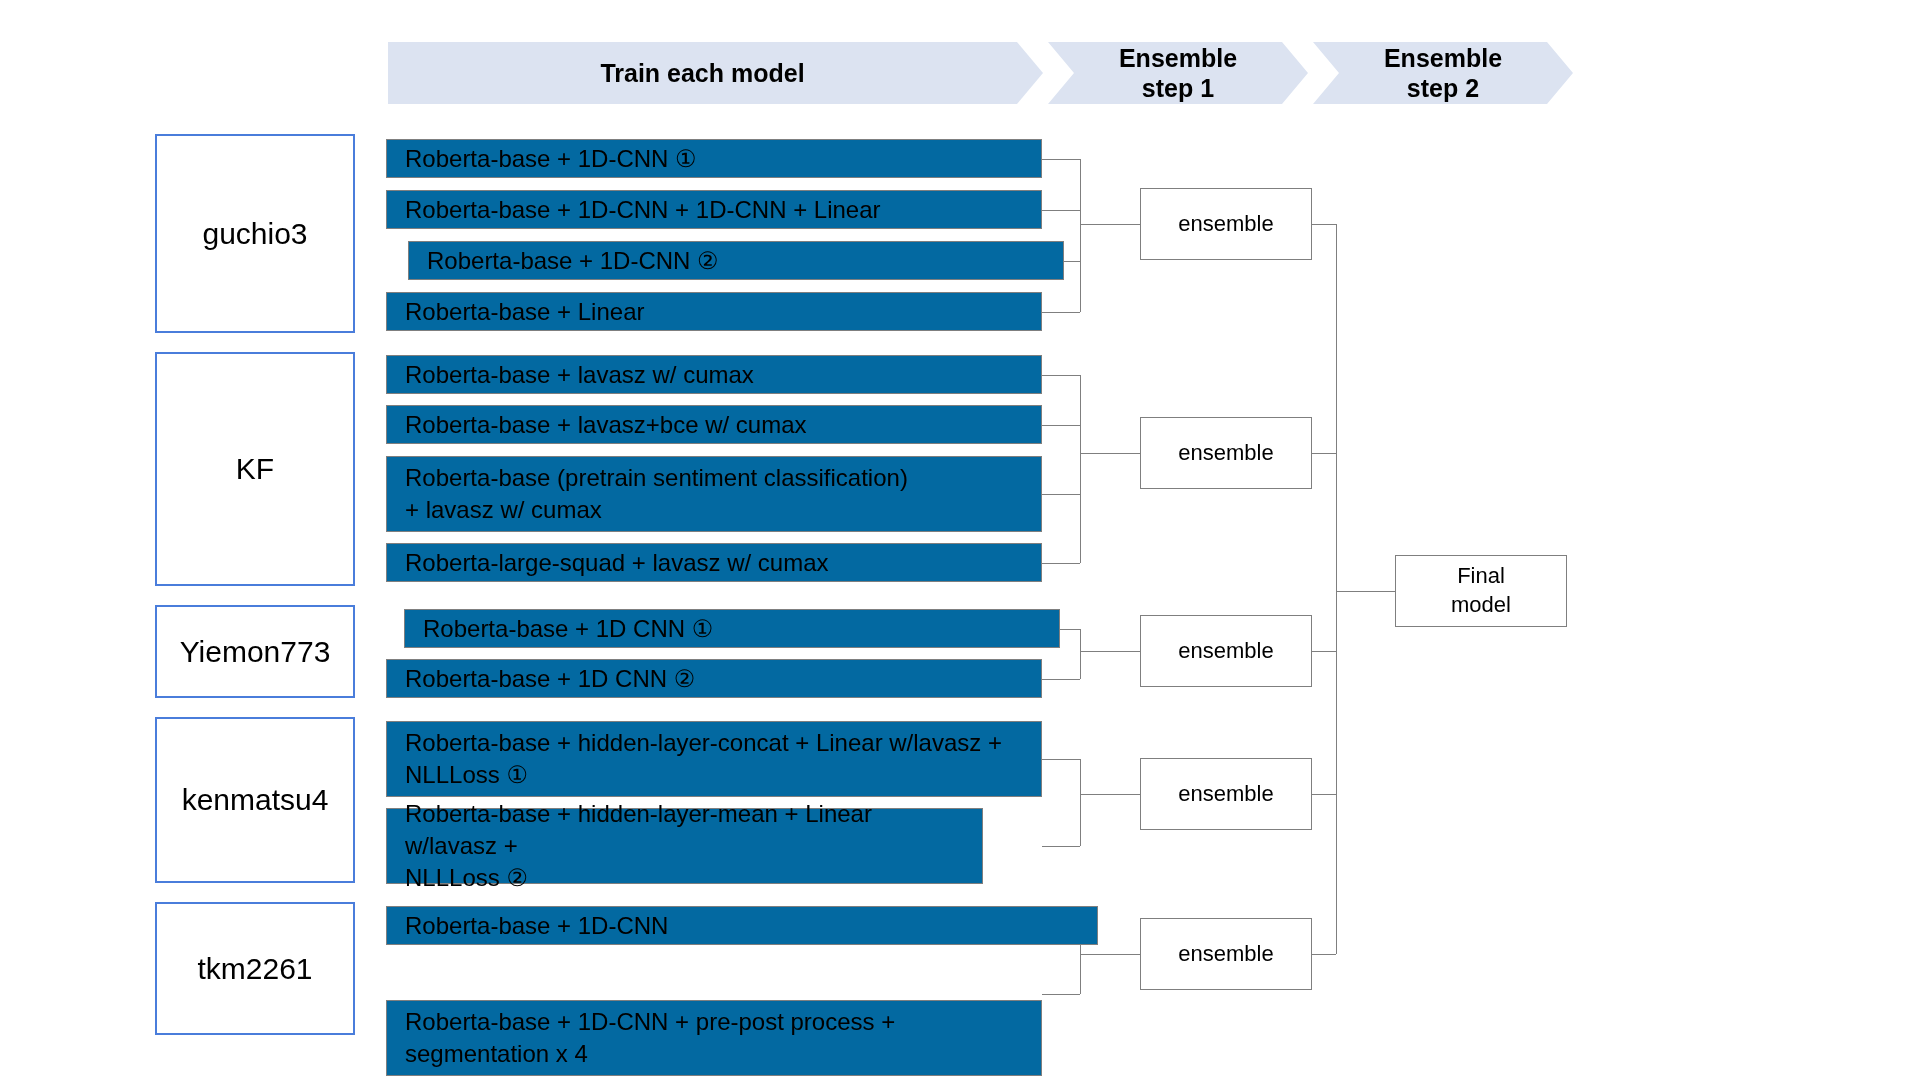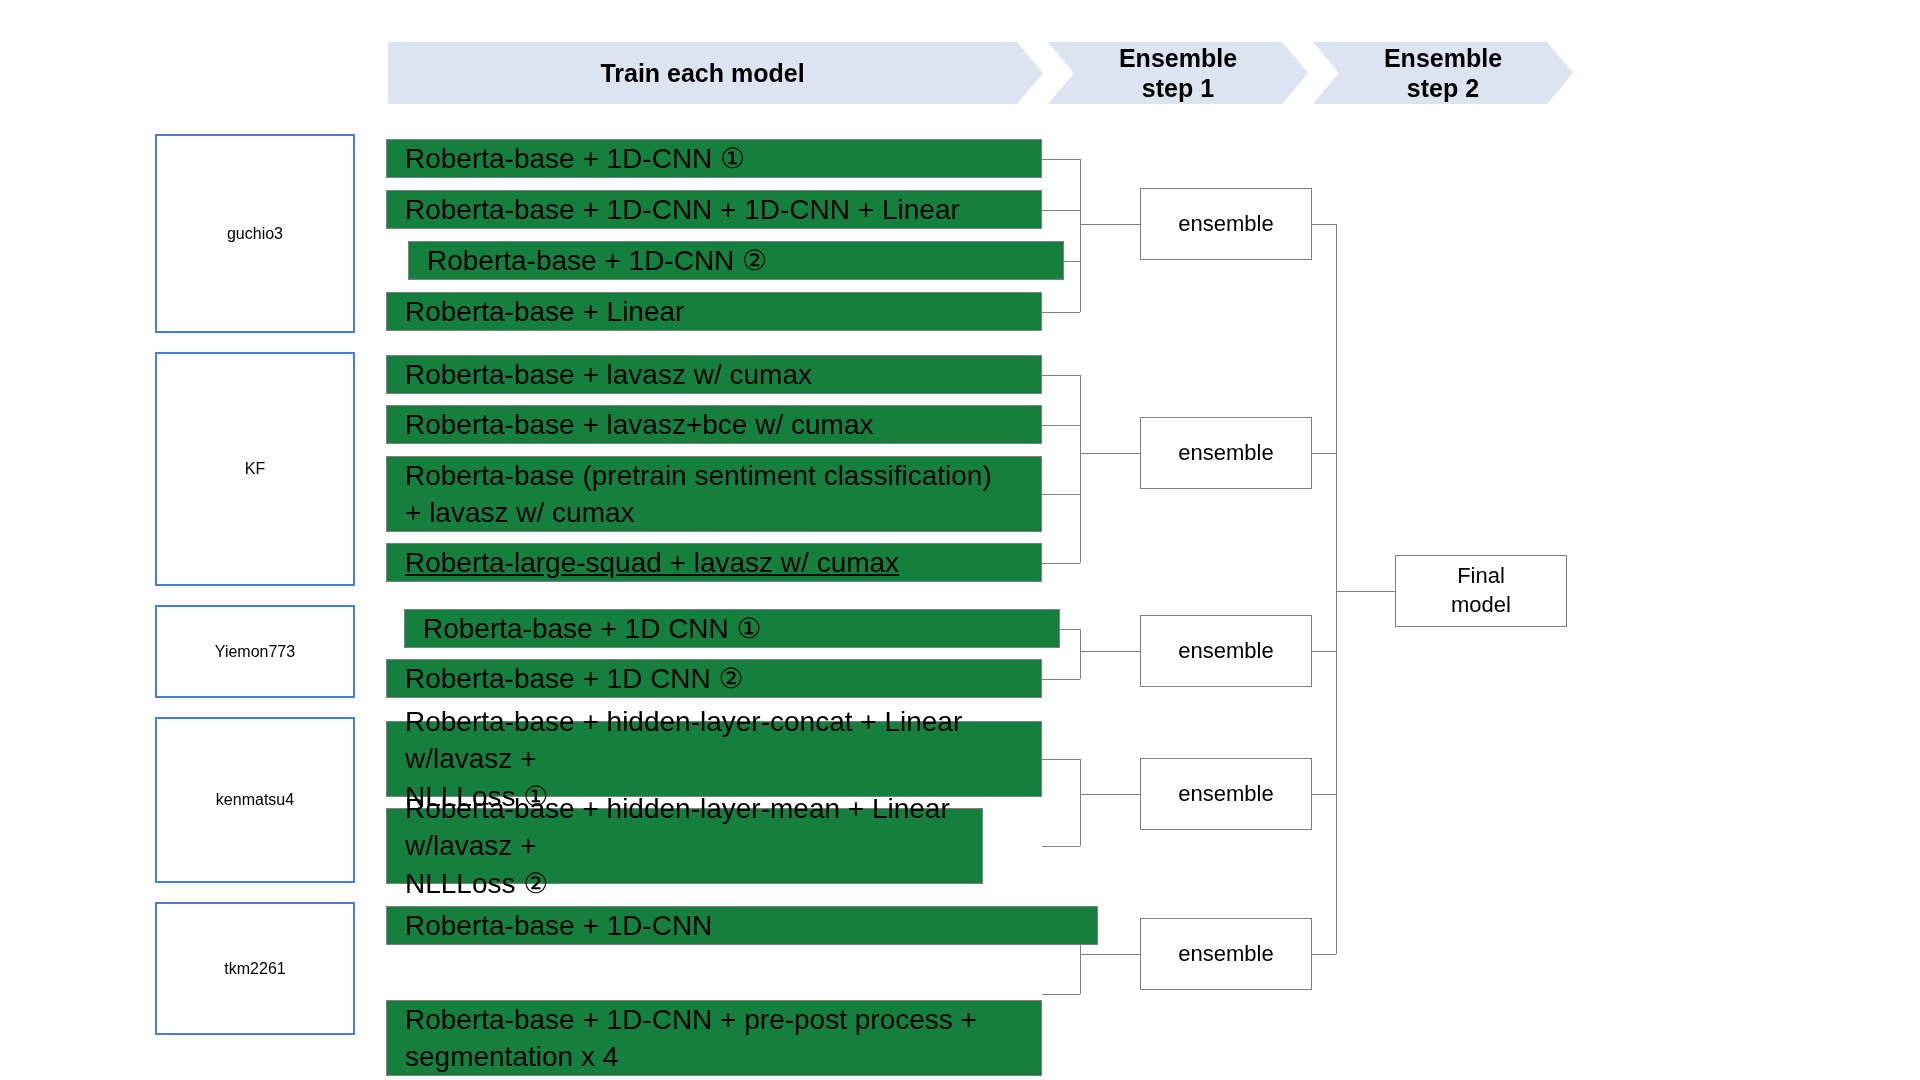--- a/index.html
+++ b/index.html
@@ -41,33 +41,33 @@
   }
 
   
   .person-box {
     position: absolute;
     border: 2px solid #4a7ddb;
     background: #ffffff;
     display: flex;
     align-items: center;
     justify-content: center;
-    font-size: 16px;
+    font-size: 30px;
     color: #000000;
     box-sizing: border-box;
   }
   .model-box {
     position: absolute;
     border: 1.6px solid #7f7f7f;
-    background: #15803d;
+    background: #0369a1;
     display: flex;
     align-items: center;
     box-sizing: border-box;
     padding: 0 18px;
-    font-size: 28px;
+    font-size: 24px;
     color: #000000;
     line-height: 1.33;
     white-space: pre-line;
   }
   .ens-box {
     position: absolute;
     border: 1.6px solid #7f7f7f;
     background: #ffffff;
     display: flex;
     align-items: center;
@@ -160,21 +160,21 @@
 
   <div id="models">
       <div class="model-box" style="left: 386px; top: 139px; width: 656px; height: 39px;">Roberta-base + 1D-CNN ①</div>
       <div class="model-box" style="left: 386px; top: 190px; width: 656px; height: 39px;">Roberta-base + 1D-CNN + 1D-CNN + Linear</div>
       <div class="model-box" style="left: 408px; top: 241px; width: 656px; height: 39px;">Roberta-base + 1D-CNN ②</div>
       <div class="model-box" style="left: 386px; top: 292px; width: 656px; height: 39px;">Roberta-base + Linear</div>
       <div class="model-box" style="left: 386px; top: 355px; width: 656px; height: 39px;">Roberta-base + lavasz w/ cumax</div>
       <div class="model-box" style="left: 386px; top: 405px; width: 656px; height: 39px;">Roberta-base + lavasz+bce w/ cumax</div>
       <div class="model-box" style="left: 386px; top: 456px; width: 656px; height: 76px;">Roberta-base (pretrain sentiment classification)
 + lavasz w/ cumax</div>
-      <div class="model-box" style="left: 386px; top: 543px; width: 656px; height: 39px; text-decoration: underline;">Roberta-large-squad + lavasz w/ cumax</div>
+      <div class="model-box" style="left: 386px; top: 543px; width: 656px; height: 39px;">Roberta-large-squad + lavasz w/ cumax</div>
       <div class="model-box" style="left: 404px; top: 609px; width: 656px; height: 39px;">Roberta-base + 1D CNN ①</div>
       <div class="model-box" style="left: 386px; top: 659px; width: 656px; height: 39px;">Roberta-base + 1D CNN ②</div>
       <div class="model-box" style="left: 386px; top: 721px; width: 656px; height: 76px;">Roberta-base + hidden-layer-concat + Linear w/lavasz +
 NLLLoss ①</div>
       <div class="model-box" style="left: 386px; top: 808px; width: 597px; height: 76px;">Roberta-base + hidden-layer-mean + Linear w/lavasz +
 NLLLoss ②</div>
       <div class="model-box" style="left: 386px; top: 906px; width: 712px; height: 39px;">Roberta-base + 1D-CNN</div>
       <div class="model-box" style="left: 386px; top: 956px; width: 656px; height: 76px; margin-top: 44px;">Roberta-base + 1D-CNN + pre-post process +
 segmentation x 4</div>
     </div>

